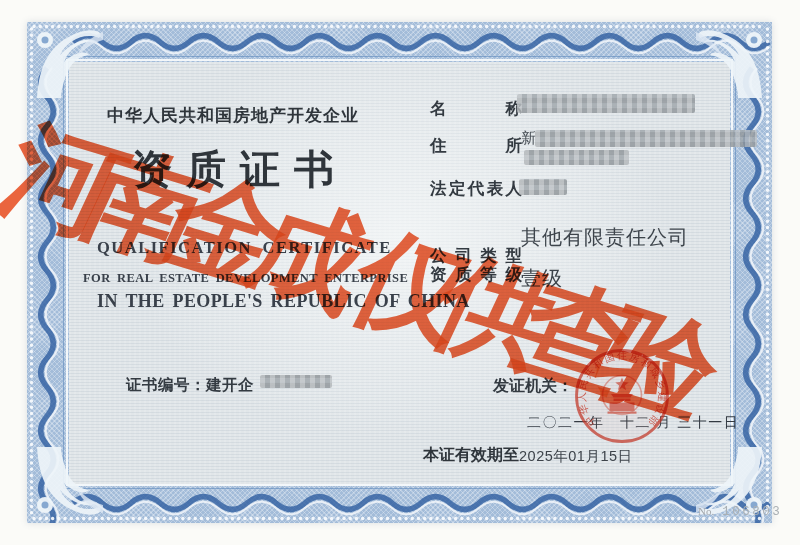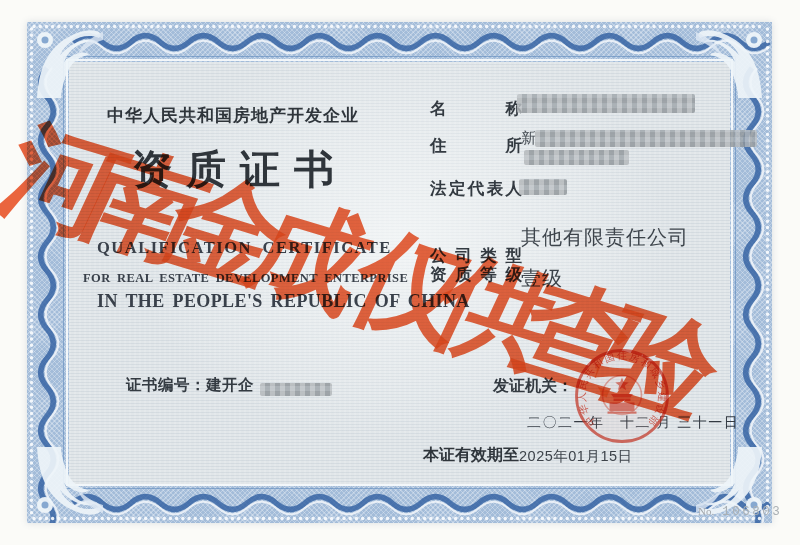--- a/index.html
+++ b/index.html
@@ -30,21 +30,21 @@
   .content{position:absolute;inset:0;z-index:5;color:#333a41;}
 
   
   .left-col{position:absolute;left:70px;top:0;width:272px;text-align:center;}
   .heading{position:absolute;left:0;top:82px;width:100%;font-size:17px;font-weight:700;letter-spacing:1px;color:#2f353b;white-space:nowrap;}
   .big-title{position:absolute;left:0;top:120px;width:100%;font-size:40px;font-weight:700;letter-spacing:14px;padding-left:14px;box-sizing:border-box;color:#2f353b;white-space:nowrap;}
   .en{font-family:"Liberation Serif", serif;font-weight:700;color:#39404a;white-space:nowrap;}
   .en-title{position:absolute;left:0;top:216px;width:100%;font-size:16.5px;letter-spacing:1.5px;word-spacing:5px;}
   .en-sub1{position:absolute;left:-14px;top:249px;width:300px;font-size:12.5px;letter-spacing:.4px;word-spacing:3px;}
   .en-sub2{position:absolute;left:0;top:269px;width:100%;font-size:18px;letter-spacing:.4px;word-spacing:3px;}
-  .certno-line{position:absolute;left:99px;top:353px;display:flex;align-items:flex-end;font-size:15.5px;font-weight:600;letter-spacing:.5px;color:#343b42;white-space:nowrap;}
+  .certno-line{position:absolute;left:99px;top:353px;display:flex;align-items:flex-start;font-size:15.5px;font-weight:600;letter-spacing:.5px;color:#343b42;white-space:nowrap;}
   .ministry-line{position:absolute;left:70px;top:410px;width:282px;text-align:center;font-size:14.5px;font-weight:600;letter-spacing:.5px;color:#343b42;white-space:nowrap;}
 
   
   .flabel{position:absolute;left:403px;width:92px;font-size:16.5px;font-weight:600;color:#333a41;
           text-align:justify;text-align-last:justify;-moz-text-align-last:justify;text-justify:inter-character;white-space:normal;}
   .fvalue{position:absolute;left:494px;font-size:20px;color:#3d444b;letter-spacing:1px;white-space:nowrap;}
   .authority{position:absolute;left:466px;top:354px;font-size:16px;font-weight:600;color:#333a41;}
   .date-line{position:absolute;left:500px;top:392px;font-size:14px;letter-spacing:1.5px;color:#333a42;white-space:nowrap;}
   .valid-label{position:absolute;left:396px;top:423px;font-size:16px;font-weight:700;color:#2f353b;}
   .valid-value{position:absolute;left:492px;top:425px;font-size:14.5px;color:#3d434a;letter-spacing:.5px;}

